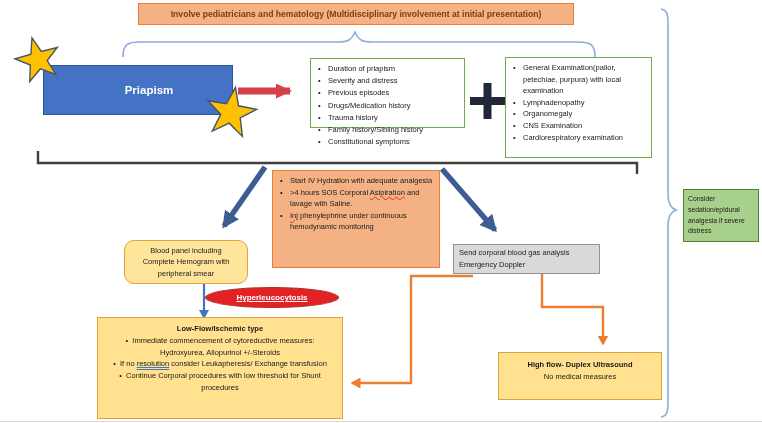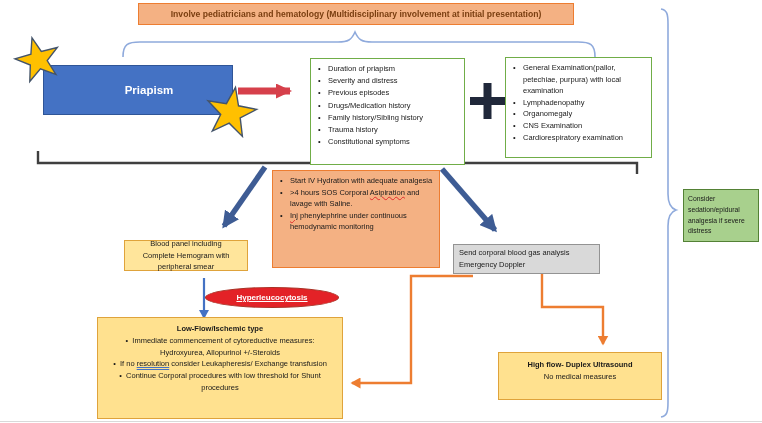--- a/index.html
+++ b/index.html
@@ -9,36 +9,36 @@
   svg.layer{position:absolute;left:0;top:0;pointer-events:none;}
   .box{position:absolute;box-sizing:border-box;}
   
   .banner{left:138px;top:3px;width:436px;height:22px;background:#F4B183;border:1.6px solid #ED7D31;
           display:flex;align-items:center;justify-content:center;font-size:8.6px;font-weight:bold;color:#7A3E10;}
   
   .priapism{left:43px;top:65px;width:190px;height:50px;background:#4472C4;border:1.5px solid #2F5597;
             display:flex;align-items:center;justify-content:center;color:#fff;font-weight:bold;font-size:11.5px;padding-left:22px;}
   
   .greenbox{background:#fff;border:1.2px solid #70AD47;}
-  .histbox{left:310px;top:58px;width:155px;height:107px;}
+  .histbox{left:310px;top:58px;width:155px;height:70px;}
   .exambox{left:505px;top:57px;width:147px;height:101px;}
   ul.blist{list-style:none;margin:0;padding:4px 3px 0 4px;}
   ul.blist li{position:relative;padding-left:13px;font-size:7.5px;}
   ul.blist li::before{content:"\2022";position:absolute;left:3px;}
   .histbox li{line-height:12.2px;}
   .exambox li{line-height:11.6px;}
   
   .treat{left:272px;top:170px;width:168px;height:98px;background:#F4B183;border:1.5px solid #ED7D31;}
   .treat li{line-height:11.6px;}
   .sq{text-decoration:underline wavy #E02B2B;text-decoration-thickness:1px;text-underline-offset:1px;}
   .dbl{text-decoration:underline double #4472C4;text-underline-offset:1px;}
   
   .ybox{background:#FFE59B;border:1.5px solid #DFA33B;}
-  .bloodpanel{left:124px;top:240px;width:124px;height:31px;display:flex;align-items:center;justify-content:center;
-              text-align:center;font-size:7.5px;line-height:11.6px;padding:1px 10px;}
+  .bloodpanel{left:124px;top:240px;width:124px;height:44px;display:flex;align-items:center;justify-content:center;
+              text-align:center;font-size:7.5px;line-height:11.6px;padding:1px 10px;border-radius:10px;}
   .lowflow{left:97px;top:317px;width:246px;height:102px;background:#FFE18F;padding:5px 6px 0 6px;
            font-size:7.5px;line-height:11.8px;text-align:center;}
   .lowflow .lf-title{font-weight:bold;}
   .lf-item::before{content:"\2022\00a0\00a0";}
   .highflow{left:498px;top:352px;width:164px;height:48px;background:#FFE18F;text-align:center;
             font-size:7.5px;line-height:12px;padding-top:6px;}
   .highflow .hf-title{font-weight:bold;}
   
   .graybox{left:453px;top:244px;width:147px;height:30px;background:#D9D9D9;border:1px solid #939393;
            font-size:7.5px;line-height:11.8px;padding:2px 0 0 5px;}
@@ -97,22 +97,22 @@
   <div class="box priapism">
     <span>Priapism</span>
   </div>
 
   <div class="box greenbox histbox">
     <ul class="blist">
       <li>Duration of priapism</li>
       <li>Severity and distress</li>
       <li>Previous episodes</li>
       <li>Drugs/Medication history</li>
+      <li>Trauma history</li>
       <li>Family history/Sibling history</li>
-      <li>Trauma history</li>
       <li>Constitutional symptoms</li>
     </ul>
   </div>
 
   <div class="box greenbox exambox">
     <ul class="blist">
       <li>General Examination(pallor, petechiae, purpura) with local examination</li>
       <li>Lymphadenopathy</li>
       <li>Organomegaly</li>
       <li>CNS Examination</li>

